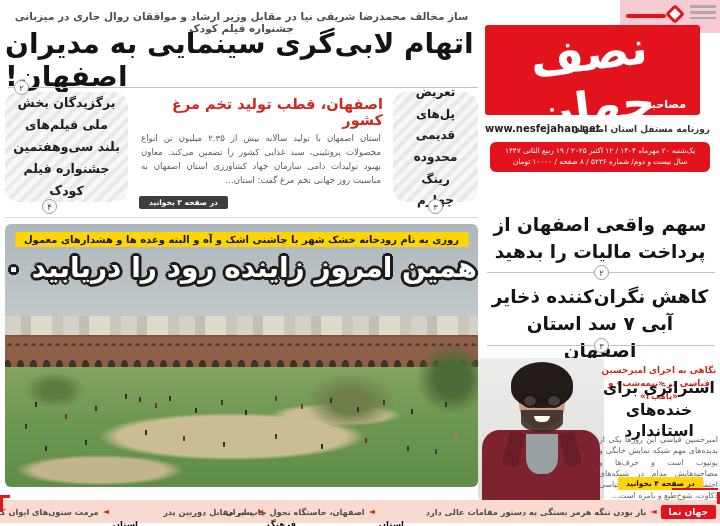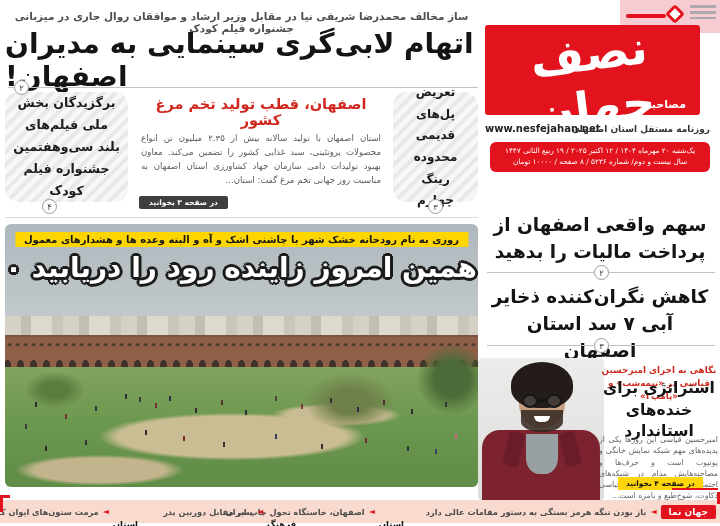--- a/index.html
+++ b/index.html
@@ -17,21 +17,21 @@
     font-size:8.5px; color:#444; display:flex; align-items:center; justify-content:center; background:#fff; z-index:3; }
 
   
   .graybox { position:absolute; background:#ededed;
     background-image:repeating-linear-gradient(135deg, rgba(255,255,255,.55) 0 5px, rgba(0,0,0,0.02) 5px 9px);
     border-radius:14px; display:flex; align-items:center; justify-content:center; text-align:center;
     font-weight:bold; color:#1b1b1b; padding:8px; }
   .box-film { top:92px; left:5px; width:123px; height:110px; font-size:12.5px; line-height:1.75; }
   .box-bridge { top:92px; left:393px; width:85px; height:110px; font-size:12px; line-height:1.8; }
   .eggbox { position:absolute; top:92px; left:133px; width:256px; height:120px; background:#fff; }
-  .egg-headline { font-size:14.5px; font-weight:bold; color:#d0281f; text-align:center; padding:4px 6px 2px 6px; }
+  .egg-headline { font-size:14.5px; font-weight:bold; color:#d0281f; text-align:right; padding:4px 6px 2px 6px; }
   .egg-body { font-size:8.6px; color:#5a5a5a; line-height:1.62; text-align:justify; padding:2px 8px 0 8px; }
   .page-tag-dark { position:absolute; left:6px; bottom:3px; background:#3e3e3e; color:#fff;
     font-size:7.5px; font-weight:bold; padding:2px 10px; border-radius:2px; }
 
   
   .photo { position:absolute; top:224px; left:5px; width:473px; height:263px; border-radius:6px; overflow:hidden;
     background:linear-gradient(#aeb7bc 0%, #c3cacd 38%, #cfd3d2 44%); }
   .photo-kicker { position:absolute; top:8px; left:50%; transform:translateX(-50%); background:#fdd500;
     color:#151515; font-size:10px; font-weight:bold; padding:2px 9px; white-space:nowrap; z-index:5; }
   .photo-headline { position:absolute; top:27px; width:100%; text-align:left; z-index:5;

